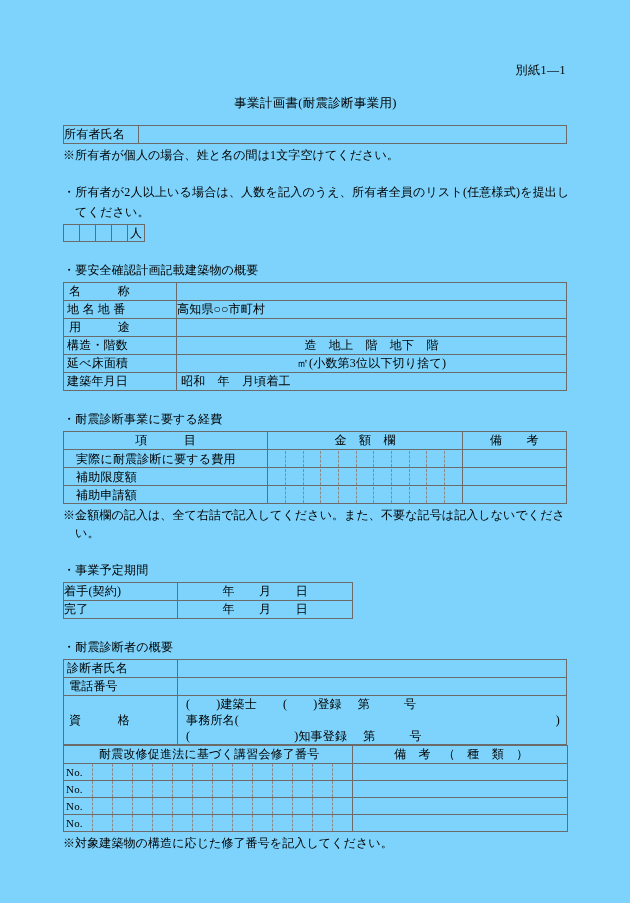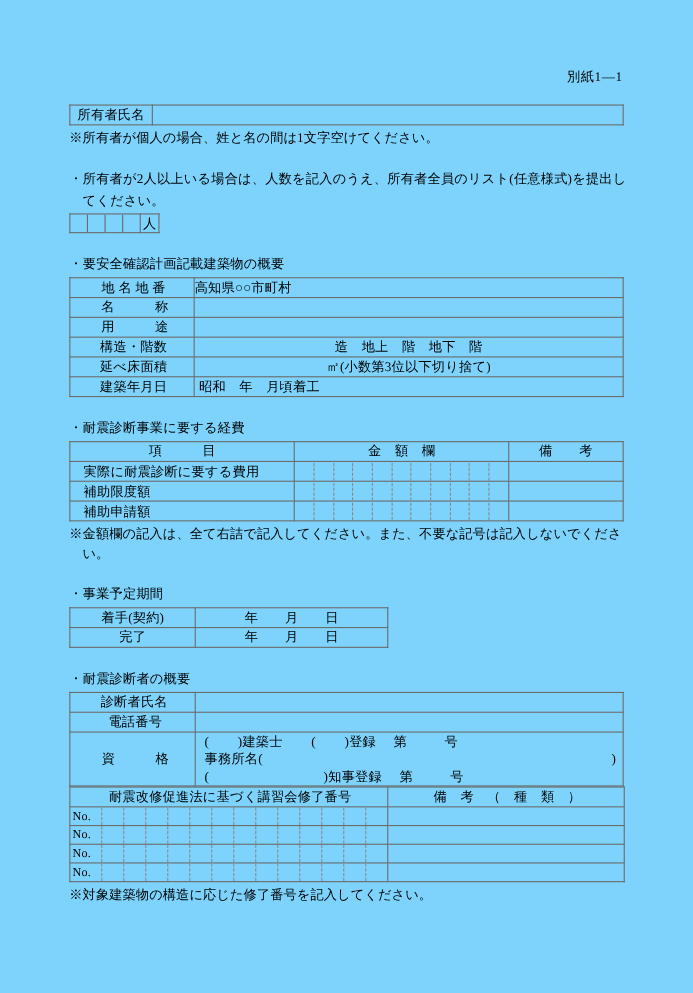--- a/index.html
+++ b/index.html
@@ -68,21 +68,20 @@
     font-size: 12px;
   }
   table.form td, table.form th {
     border: 1px solid #6b6b6b;
     padding: 0;
     vertical-align: middle;
     font-weight: normal;
     letter-spacing: 0.2px;
   }
   .lbl {
-    text-align: center;
     height: 17px;
     line-height: 17px;
     white-space: nowrap;
   }
   .lbl-sp {
     
     letter-spacing: 5px;
     text-indent: 5px;
   }
   .lbl-sp3 { letter-spacing: 3px; text-indent: 3px; }
@@ -212,20 +211,21 @@
   .blank-cell { height: 16px; }
 </style>
 </head>
 <body>
 
 <div class="page">
   <div class="sheet">
 
     <div class="doc-ref">別紙1—1</div>
 
+    <div class="doc-title">事業計画書(耐震診断事業用)</div>
 
     <table class="form tbl-owner">
       <colgroup>
           <col class="c1">
           <col>
         </colgroup>
       <tbody>
         <tr>
           <td class="lbl">所有者氏名</td>
           <td class="val"></td>
@@ -253,26 +253,26 @@
     <div class="gap-md"></div>
 
     <div class="sec-head">・要安全確認計画記載建築物の概要</div>
     <table class="form tbl-bldg">
       <colgroup>
           <col class="c1">
           <col>
         </colgroup>
       <tbody>
         <tr>
+          <td class="lbl lbl-sp">名　　　称</td>
+          <td class="val"></td>
+        </tr>
+        <tr>
           <td class="lbl lbl-sp3">地 名 地 番</td>
           <td class="val">高知県○○市町村</td>
-        </tr>
-        <tr>
-          <td class="lbl lbl-sp">名　　　称</td>
-          <td class="val"></td>
         </tr>
         <tr>
           <td class="lbl lbl-sp">用　　　途</td>
           <td class="val"></td>
         </tr>
         <tr>
           <td class="lbl lbl-sp3">構造・階数</td>
           <td class="val-c">造　地上　階　地下　階</td>
         </tr>
         <tr>

